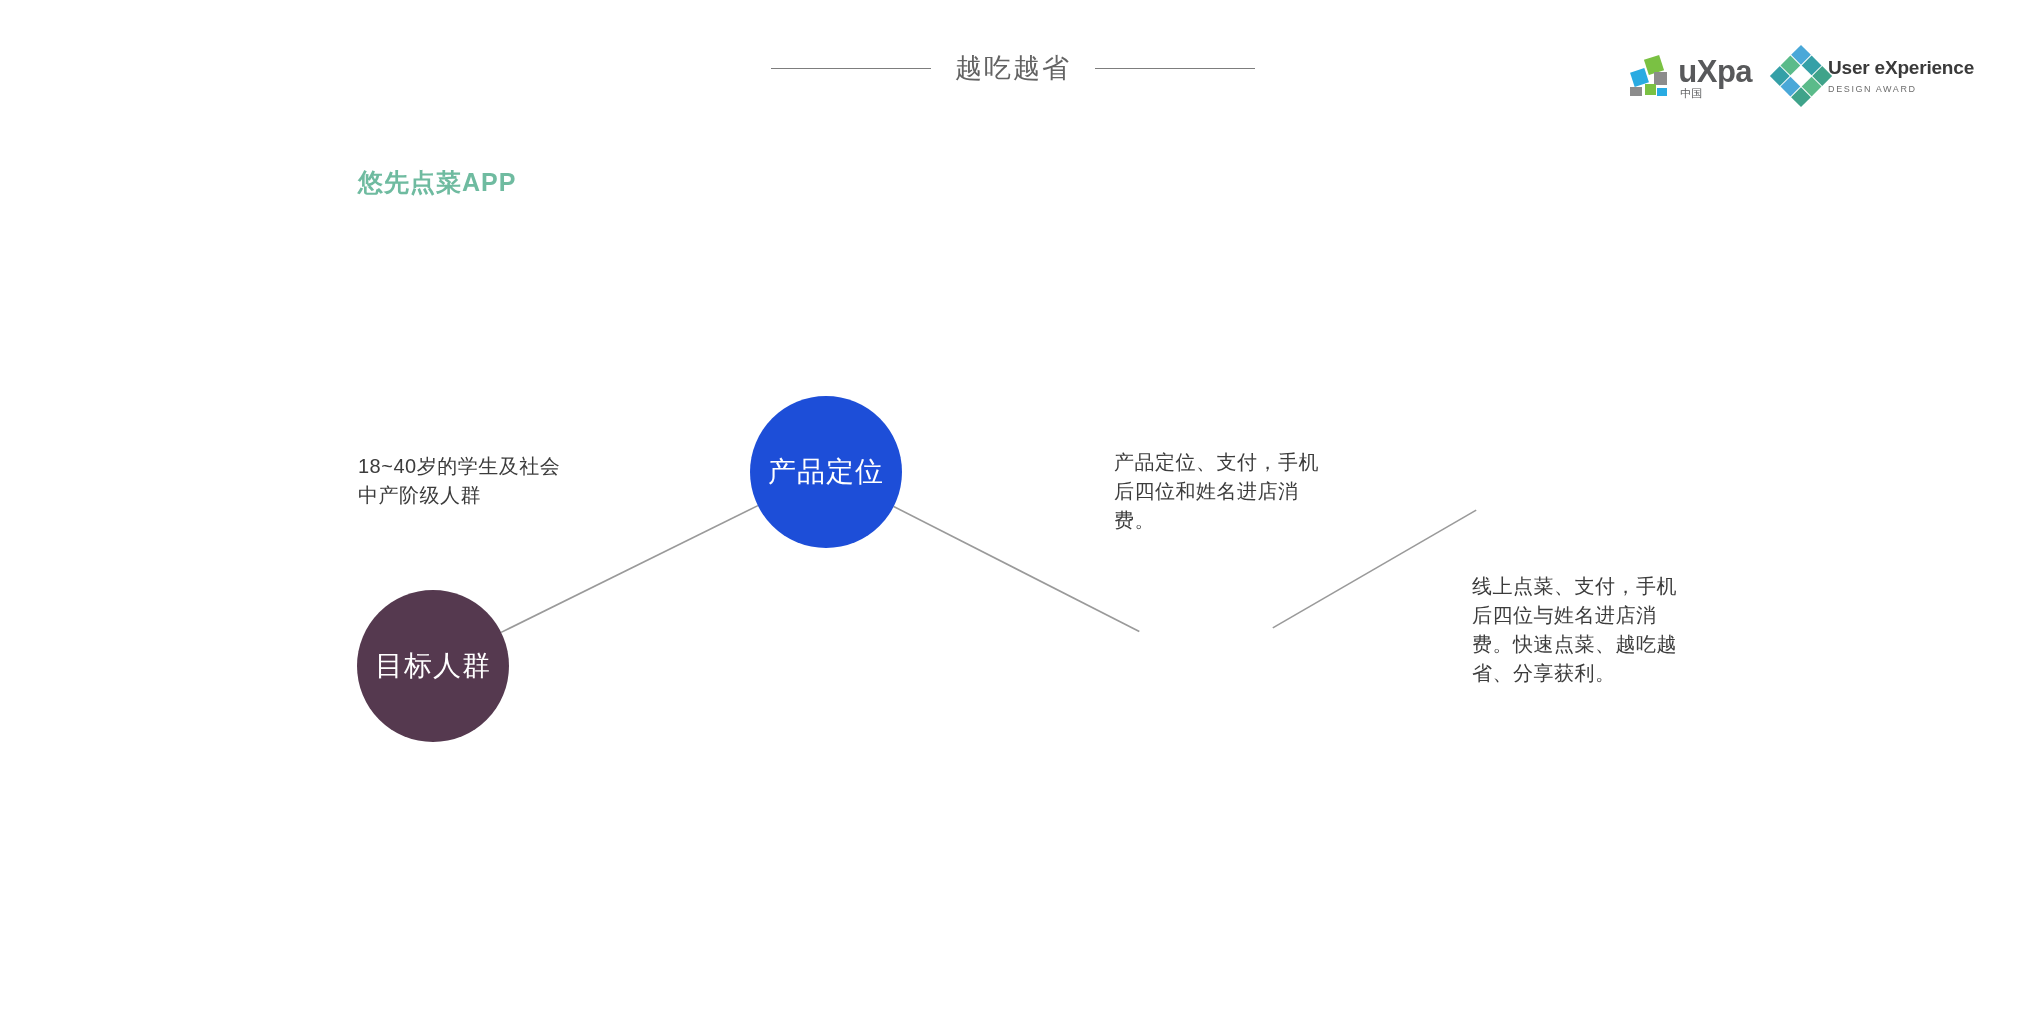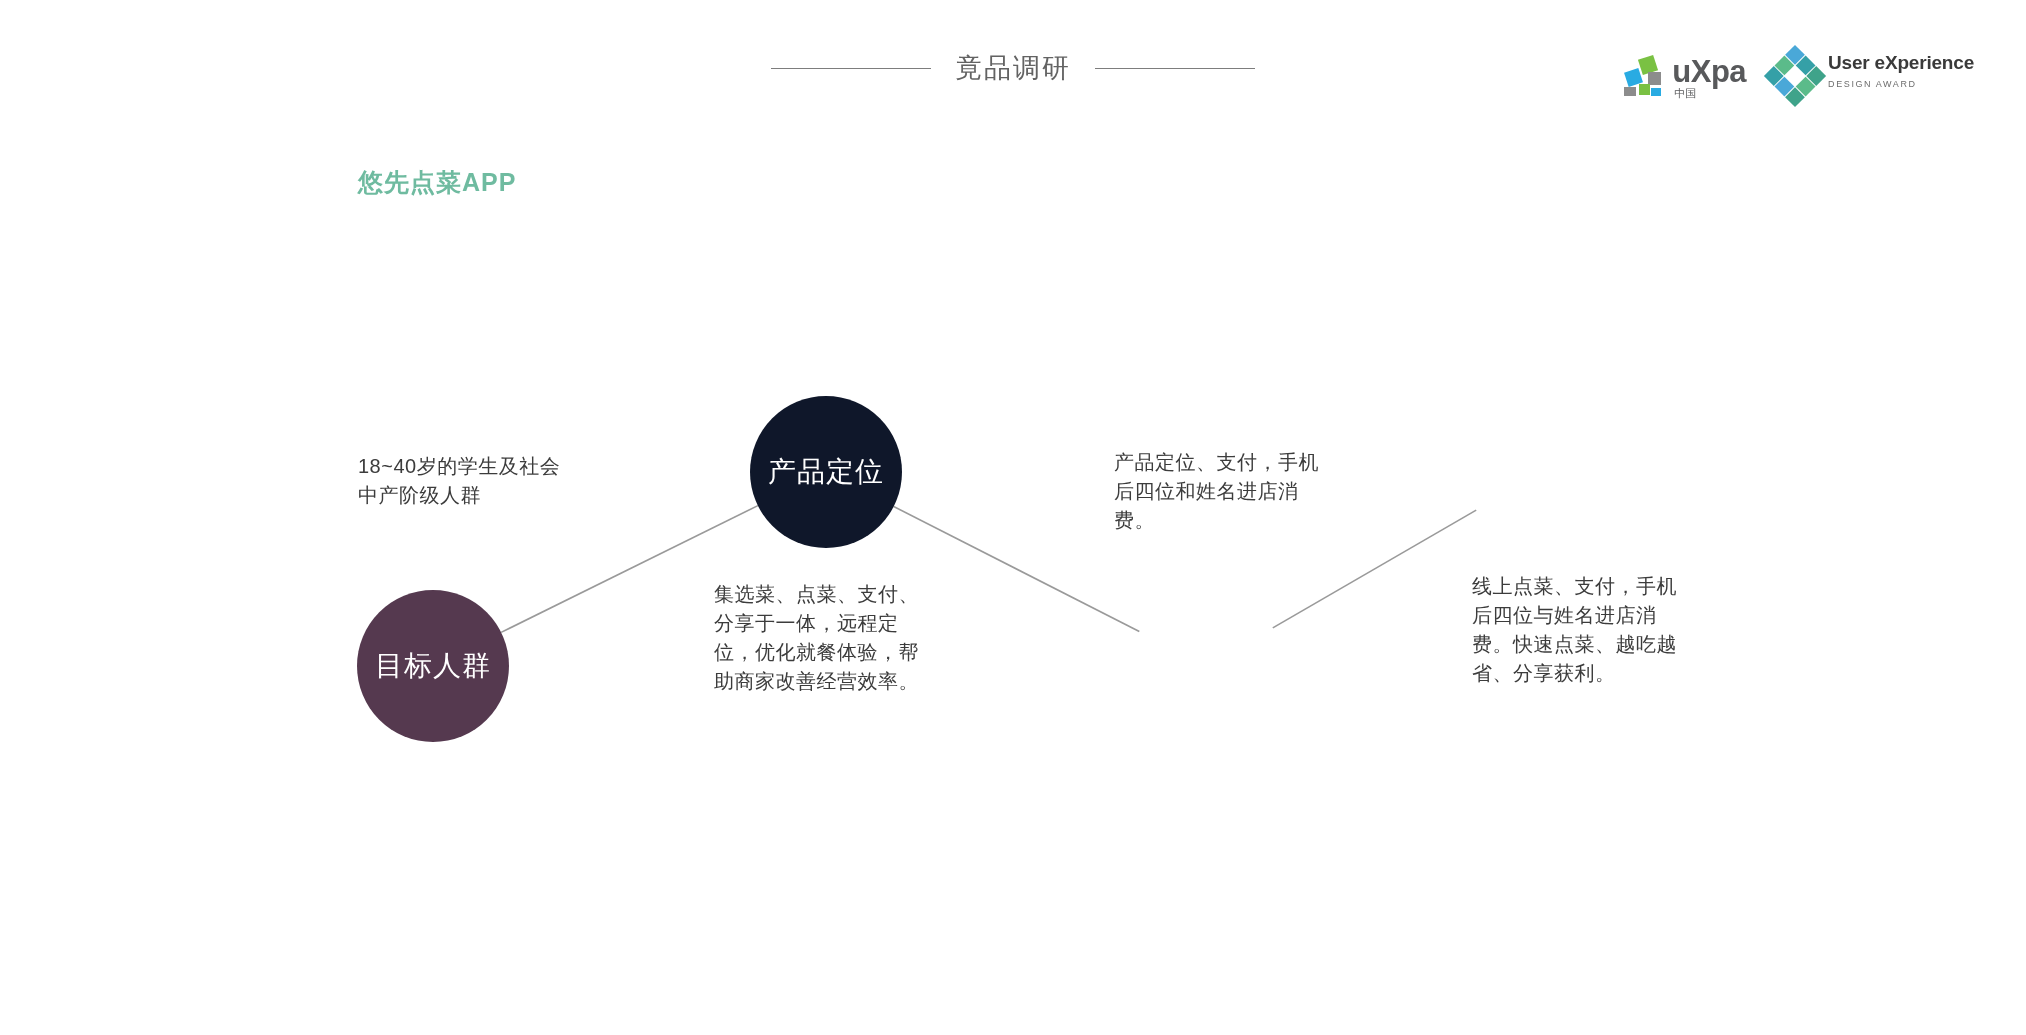--- a/index.html
+++ b/index.html
@@ -86,21 +86,22 @@
     color: #58595b;
     line-height: 1;
     margin-left: 2px;
     margin-top: 2px;
     letter-spacing: 0;
     text-align: right;
   }
 
   .uxda-logo {
     display: flex;
-    gap: 10px;
+    align-items: center;
+    gap: 4px;
     height: 46px;
   }
   .uxda-mark {
     width: 46px;
     height: 46px;
     position: relative;
     transform: rotate(45deg);
   }
   .uxda-mark i {
     position: absolute;
@@ -181,21 +182,21 @@
   .cap-target    { left: 358px;  top: 452px; width: 210px; }
   .cap-position  { left: 714px;  top: 580px; width: 218px; }
   .cap-function  { left: 1114px; top: 448px; width: 220px; }
   .cap-highlight { left: 1472px; top: 572px; width: 218px; }
 </style>
 </head>
 <body>
 
 <div class="slide-header">
   <span class="hdr-rule"></span>
-  <span class="hdr-title">竟品调研</span>
+  <span class="hdr-title">越吃越省</span>
   <span class="hdr-rule"></span>
 </div>
 
 <div class="brand-bar">
 
   <div class="uxpa-logo">
     <span class="uxpa-mark">
       <i style="left:16px; top:0px;  width:16px; height:16px; background:#7ac143; transform:rotate(-18deg);"></i>
       <i style="left:2px;  top:13px; width:15px; height:15px; background:#29abe2; transform:rotate(-18deg);"></i>
       <i style="left:24px; top:15px; width:13px; height:13px; background:#8c8c8c;"></i>
@@ -235,24 +236,23 @@
   <svg class="connector-layer" viewBox="0 0 2026 1035" width="2026" height="1035" xmlns="http://www.w3.org/2000/svg">
     <line id="conn-0" x1="501.1" y1="632.4" x2="757.9" y2="505.6" stroke="#9a9a9a" stroke-width="1.6"></line>
     <line id="conn-1" x1="893.7" y1="506.5" x2="1139.3" y2="631.5" stroke="#9a9a9a" stroke-width="1.6"></line>
     <line id="conn-2" x1="1272.8" y1="627.9" x2="1476.2" y2="510.1" stroke="#9a9a9a" stroke-width="1.6"></line>
   </svg>
 
   <div class="node node-target" style="left: 357px; top: 590px; width: 152px; height: 152px; background: rgb(85, 57, 79);">
     <span>目标人群</span>
   </div>
 
-  <div class="node node-position" style="left: 750px; top: 396px; width: 152px; height: 152px; background: #0f172a;">
+  <div class="node node-position" style="left: 750px; top: 396px; width: 152px; height: 152px; background: #1d4ed8;">
     <span>产品定位</span>
   </div>
 
 
 
   <div class="caption cap-target">18~40岁的学生及社会中产阶级人群</div>
-  <div class="caption cap-position">集选菜、点菜、支付、分享于一体，远程定位，优化就餐体验，帮助商家改善经营效率。</div>
   <div class="caption cap-function">产品定位、支付，手机后四位和姓名进店消费。</div>
   <div class="caption cap-highlight">线上点菜、支付，手机后四位与姓名进店消费。快速点菜、越吃越省、分享获利。</div>
 
 </div>
 
 </body></html>

